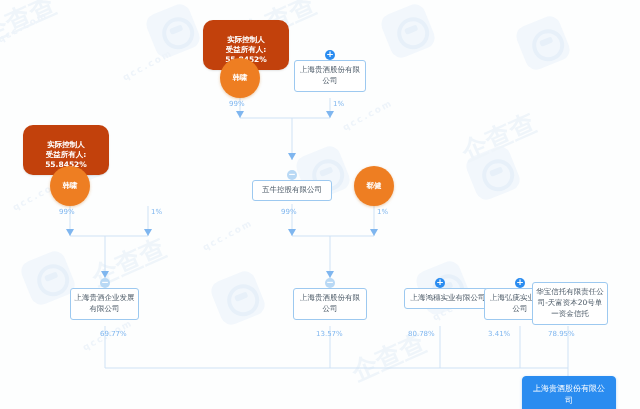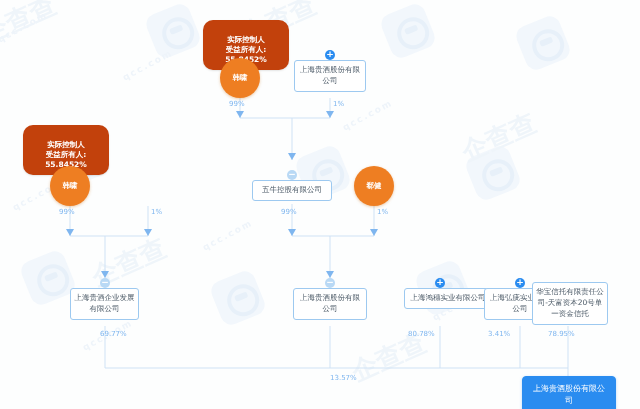--- a/index.html
+++ b/index.html
@@ -231,21 +231,21 @@
       <span>+</span>
     </div>
     <div class="company" style="width:72px;">上海弘疵实业有限公司</div>
   </div>
 
   <div class="node" style="left:532px;top:282px;width:76px;">
     <div class="company" style="width:76px;">华宝信托有限责任公司-天富资本20号单一资金信托</div>
   </div>
 
   <div class="pct" style="left:100px;top:330px;">69.77%</div>
-  <div class="pct" style="left:330px;top:330px;margin-top:44px;">13.57%</div>
+  <div class="pct" style="left:316px;top:330px;">13.57%</div>
   <div class="pct" style="left:408px;top:330px;">80.78%</div>
   <div class="pct" style="left:488px;top:330px;">3.41%</div>
   <div class="pct" style="left:548px;top:330px;">78.95%</div>
 
   <div class="node company target" style="left:522px;top:376px;width:94px;">
     <span>上海贵酒股份有限公司</span>
   </div>
 
 </div>
 

